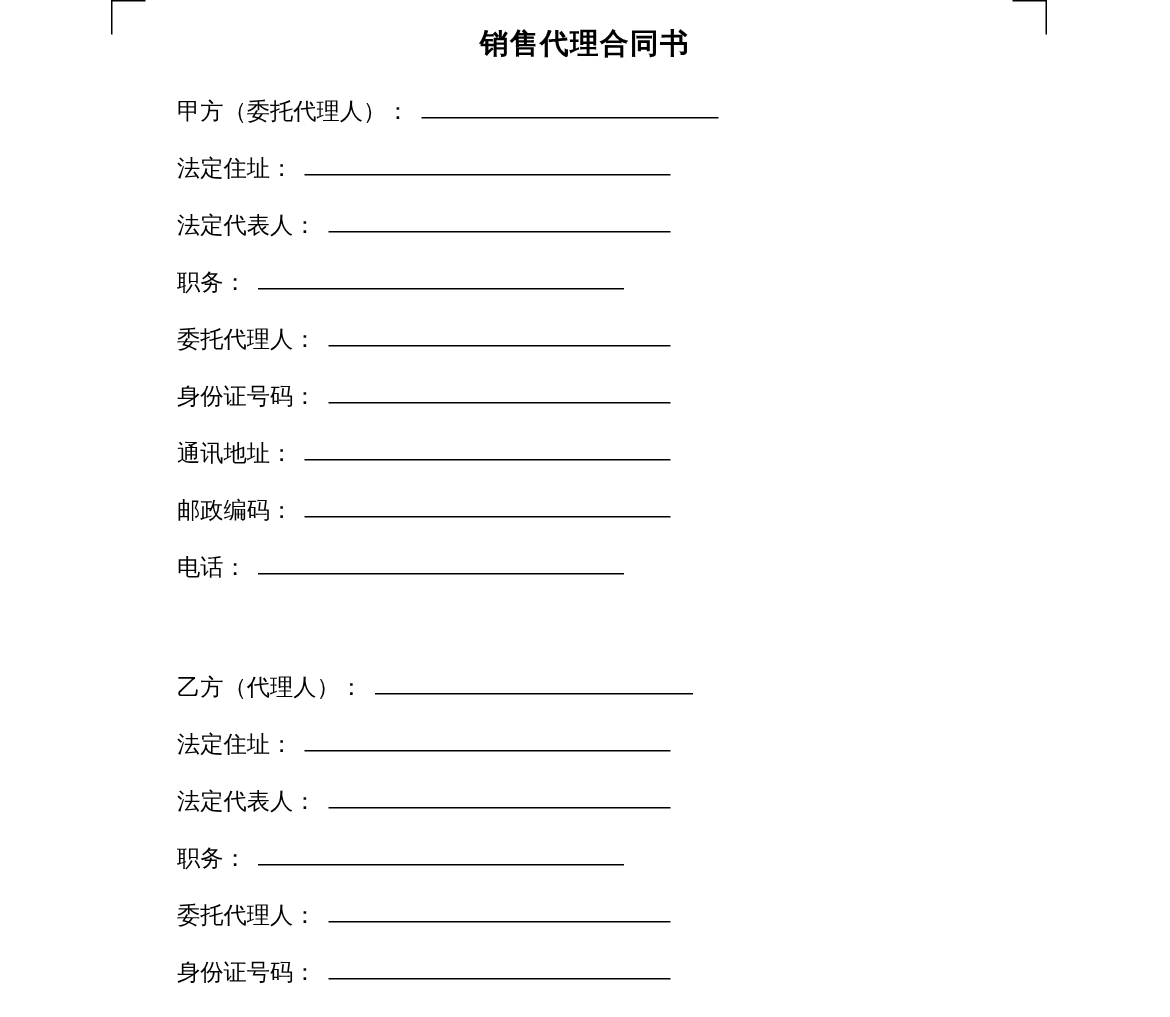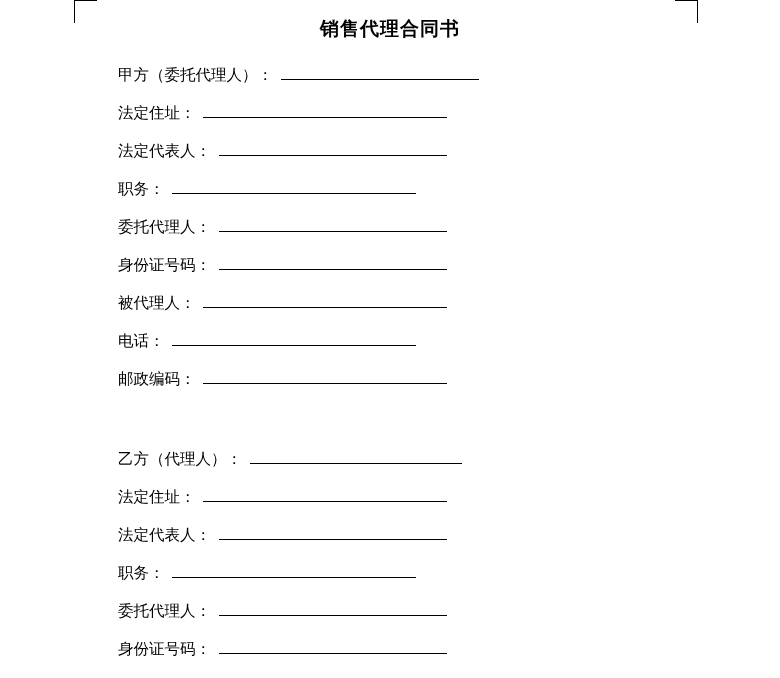--- a/index.html
+++ b/index.html
@@ -132,29 +132,29 @@
       </div>
       <div class="field-row">
         <span class="field-label">委托代理人：</span>
         <span class="field-blank w-xlong"></span>
       </div>
       <div class="field-row">
         <span class="field-label">身份证号码：</span>
         <span class="field-blank w-xlong"></span>
       </div>
       <div class="field-row">
-        <span class="field-label">被代理人：</span>
+        <span class="field-label">通讯地址：</span>
+        <span class="field-blank w-xxlong"></span>
+      </div>
+      <div class="field-row">
+        <span class="field-label">邮政编码：</span>
         <span class="field-blank w-xxlong"></span>
       </div>
       <div class="field-row">
         <span class="field-label">电话：</span>
-        <span class="field-blank w-xxlong"></span>
-      </div>
-      <div class="field-row">
-        <span class="field-label">邮政编码：</span>
         <span class="field-blank w-xxlong"></span>
       </div>
     </div>
 
     <div class="spacer"></div>
 
     <div>
       <div class="field-row">
         <span class="field-label">乙方（代理人）：</span>
         <span class="field-blank w-long"></span>

